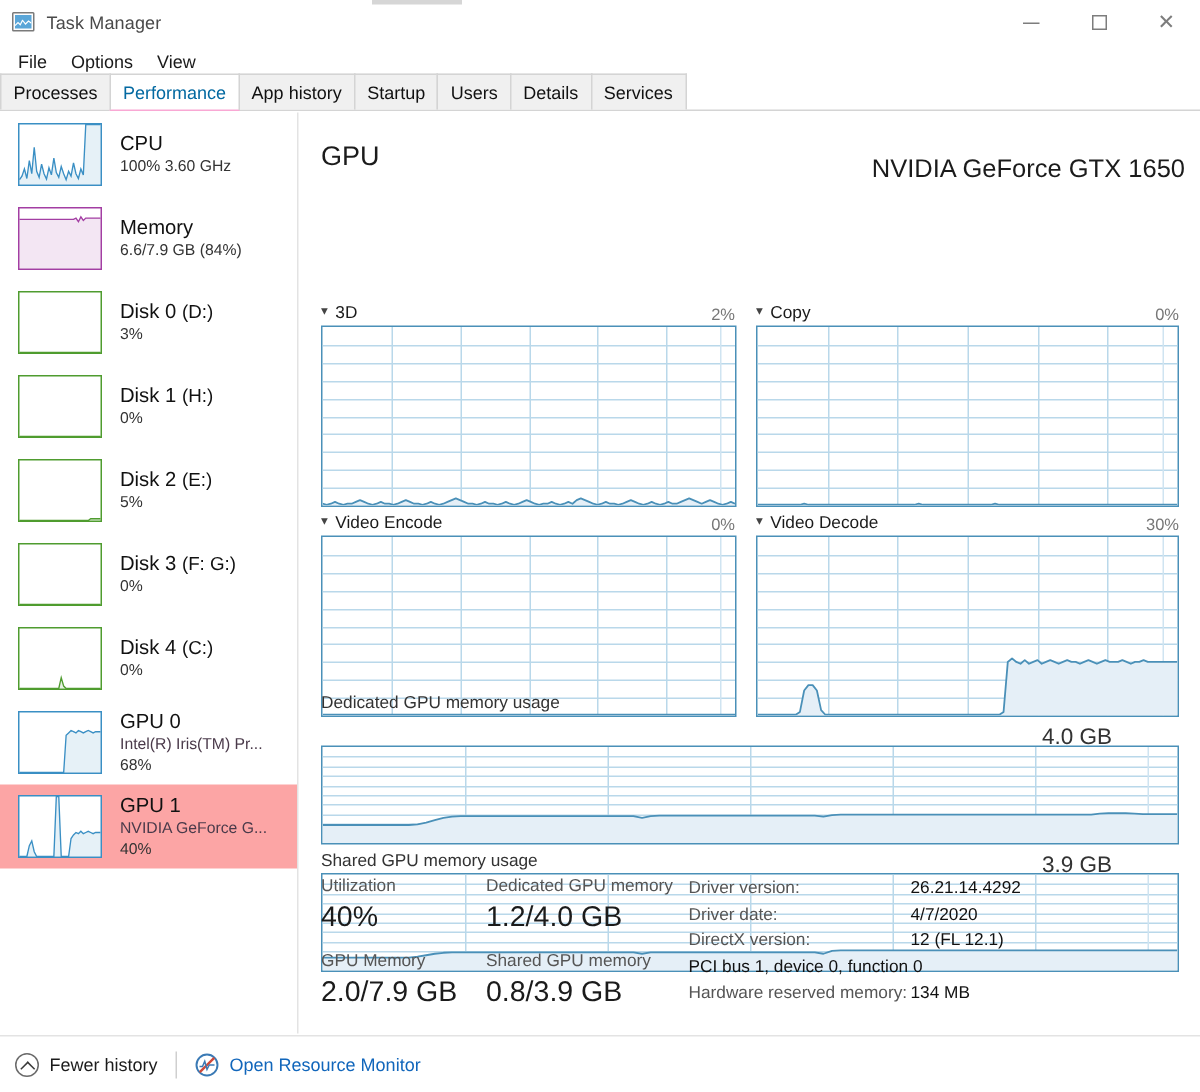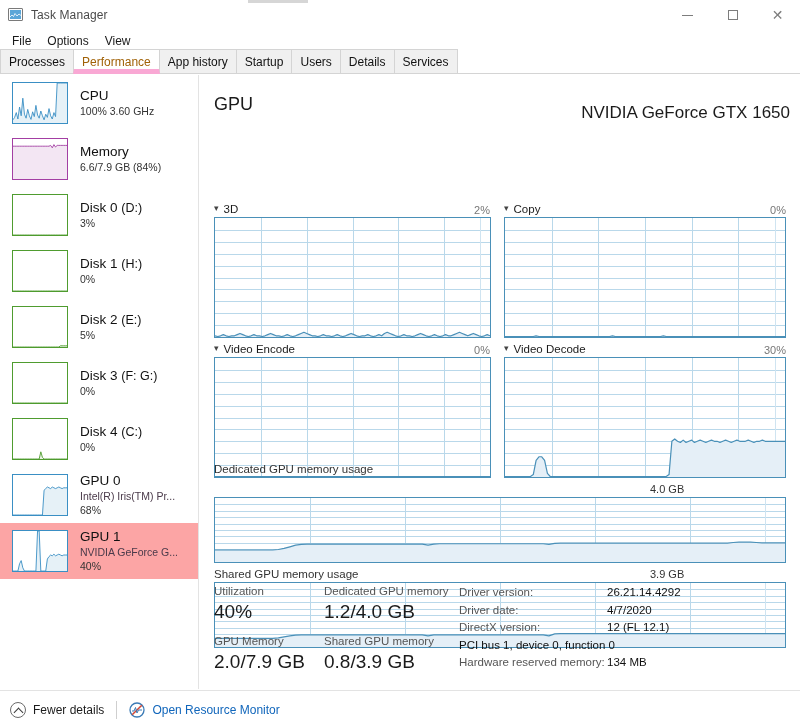--- a/index.html
+++ b/index.html
@@ -73,22 +73,22 @@
     display: flex; align-items: flex-end;
   }
   .tab {
     font-size: 12px; color: #111; padding: 4px 8px 4px 8px;
     height: 24px; line-height: 16px;
     border-left: 1px solid #d4d4d4; border-right: 1px solid #d4d4d4;
     border-top: 1px solid #d4d4d4;
     background: #f0f0f0; margin-right: -1px; white-space: nowrap;
   }
   .tab.active {
-    background: #ffffff; color: #a16207; position: relative; z-index: 2;
-    border-bottom: 5px solid #f9a8d4; margin-bottom: -1px; height: 25px;
+    background: #ffffff; color: #0369a1; position: relative; z-index: 2;
+    border-bottom: 1px solid #f9a8d4; margin-bottom: -1px; height: 25px;
   }
 
   
   .sidebar {
     position: absolute; left: 0; top: 75px; width: 199px; height: 614px;
     background: #ffffff; border-right: 1px solid #e3e3e3;
     overflow: hidden;
   }
   .side-item {
     height: 56px; display: flex; align-items: center;
@@ -141,21 +141,21 @@
   .graph {
     position: absolute; border: 1px solid #4a90b8; background: #ffffff;
     overflow: hidden;
   }
   .graph svg { display: block; width: 100%; height: 100%; }
 
   .sec-label {
     position: absolute; font-size: 11.5px; color: #333;
   }
   .sec-val {
-    position: absolute; font-size: 11px; color: #333; text-align: left;
+    position: absolute; font-size: 15px; color: #333; text-align: center;
   }
 
   
   .stats { position: absolute; left: 214px; top: 583px; width: 586px; height: 100px; }
   .stat-col { position: absolute; top: 0; }
   .stat-lbl { font-size: 11.5px; color: #555; line-height: 16px; }
   .stat-big { font-size: 19px; color: #1b1b1b; line-height: 26px; }
   .stat-gap { height: 8px; }
 
   .infotable { position: absolute; left: 245px; top: 1px; width: 340px; }
@@ -570,21 +570,21 @@
       <div class="inforow">
         <div class="infokey">Hardware reserved memory:</div>
         <div class="infoval">134 MB</div>
       </div>
     </div>
   </div>
 
   <div class="statusbar">
     <div class="fewer">
       <span class="circ-up"></span>
-      <span class="fewer-lbl">Fewer details</span>
+      <span class="fewer-lbl">Fewer history</span>
     </div>
     <div class="divider"></div>
     <div class="rm">
       <span class="rm-icon">
         <svg viewBox="0 0 16 16" width="16" height="16">
           <circle cx="8" cy="8" r="7" fill="#ffffff" stroke="#3a7ab5" stroke-width="1.3"></circle>
           <path d="M3.2 12.8 L12.8 3.2" stroke="#d04a3a" stroke-width="1.6"></path>
           <path d="M3 9 L5 9 L6.5 5.5 L8 11 L9.5 8 L13 8" fill="none" stroke="#3a7ab5" stroke-width="1"></path>
         </svg>
       </span>

